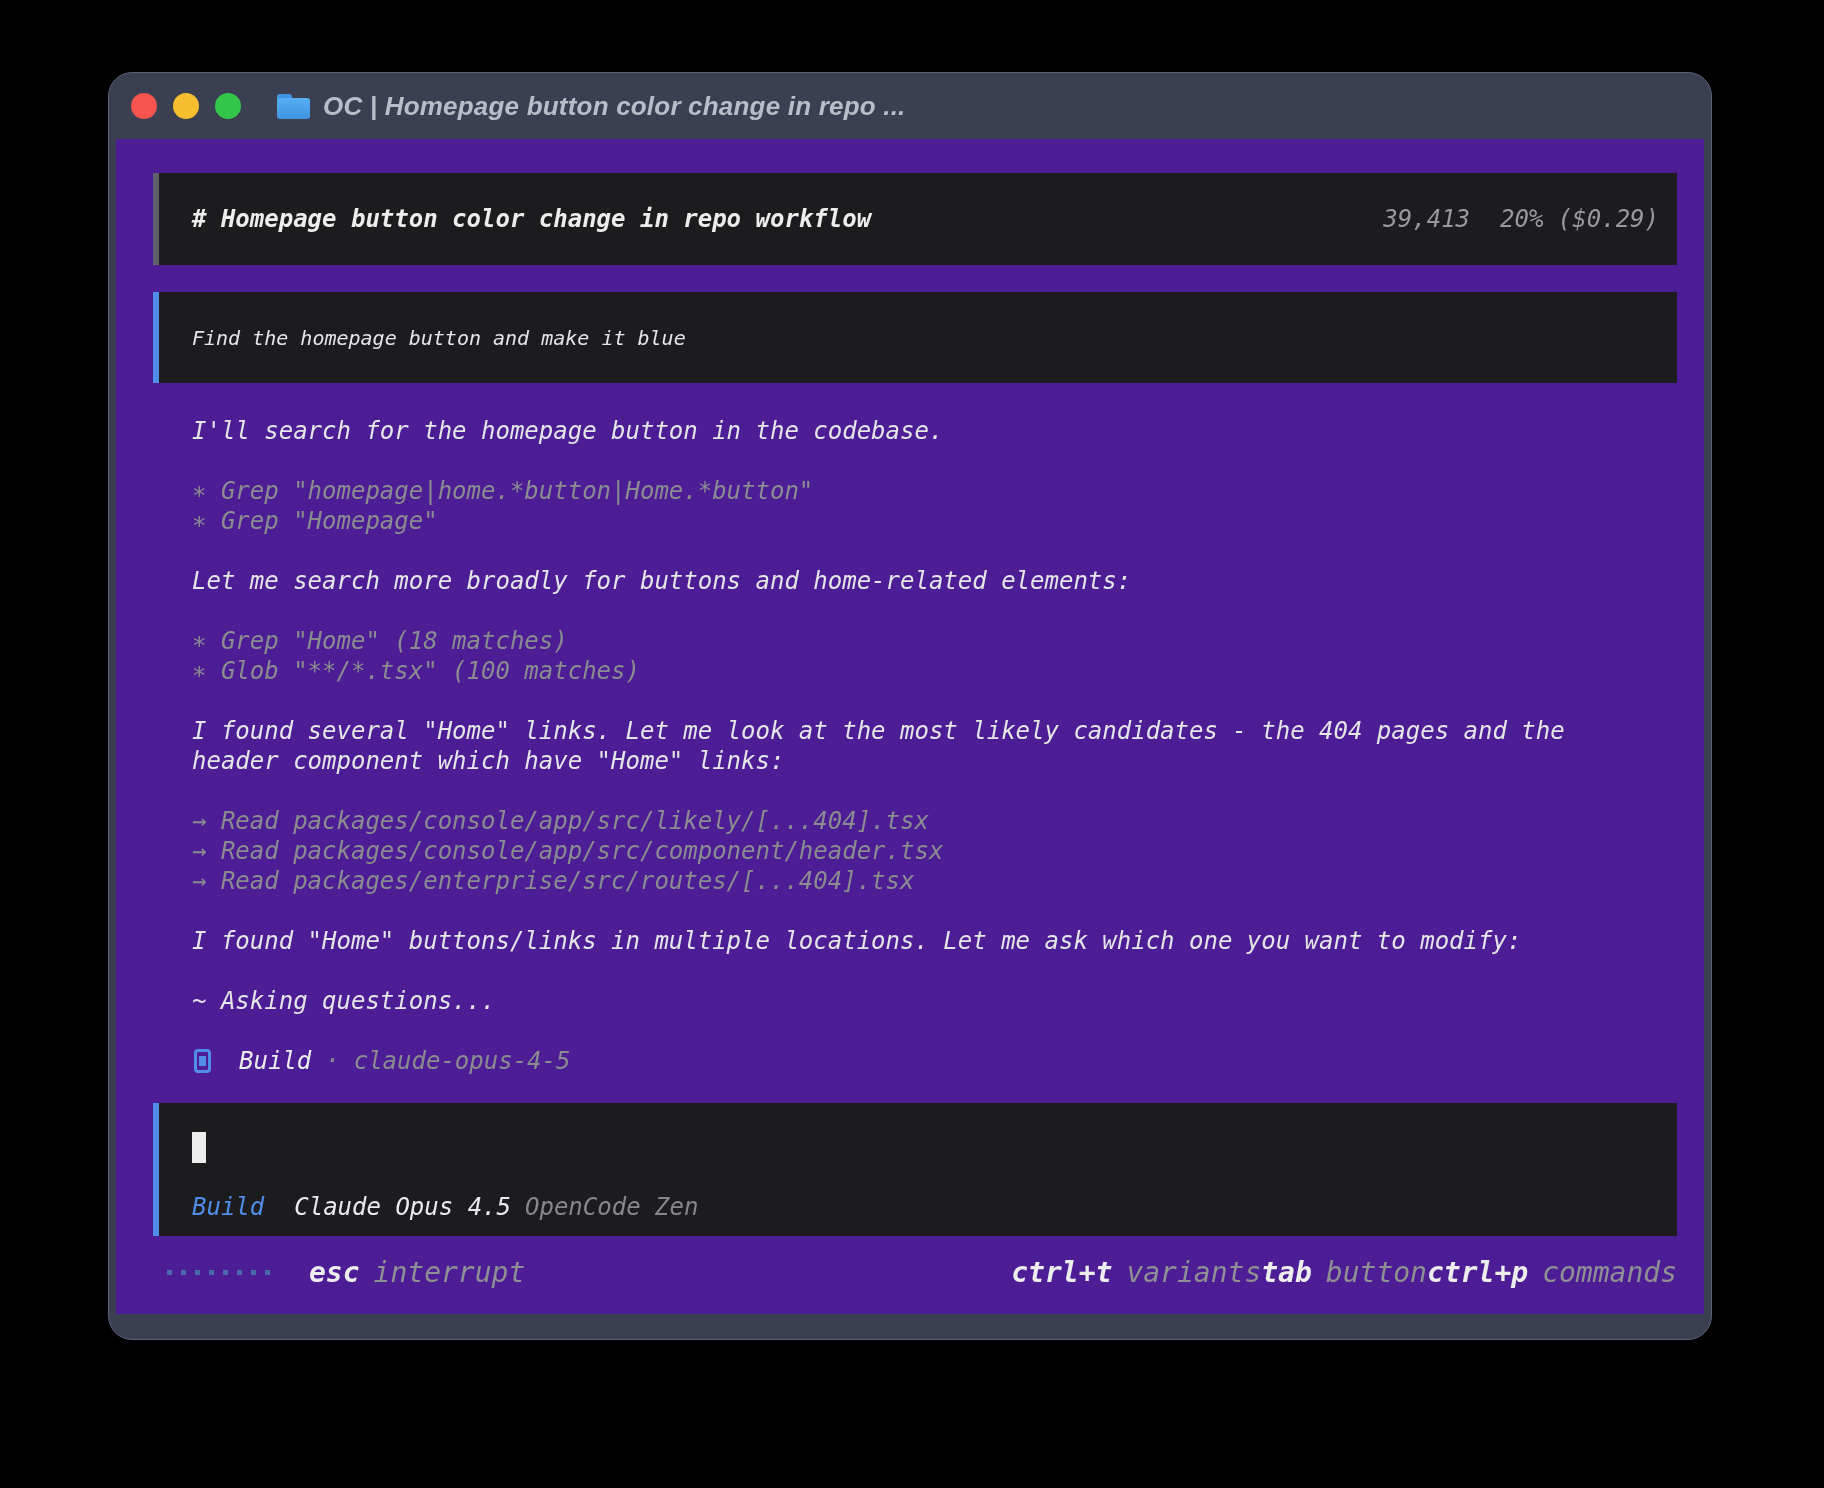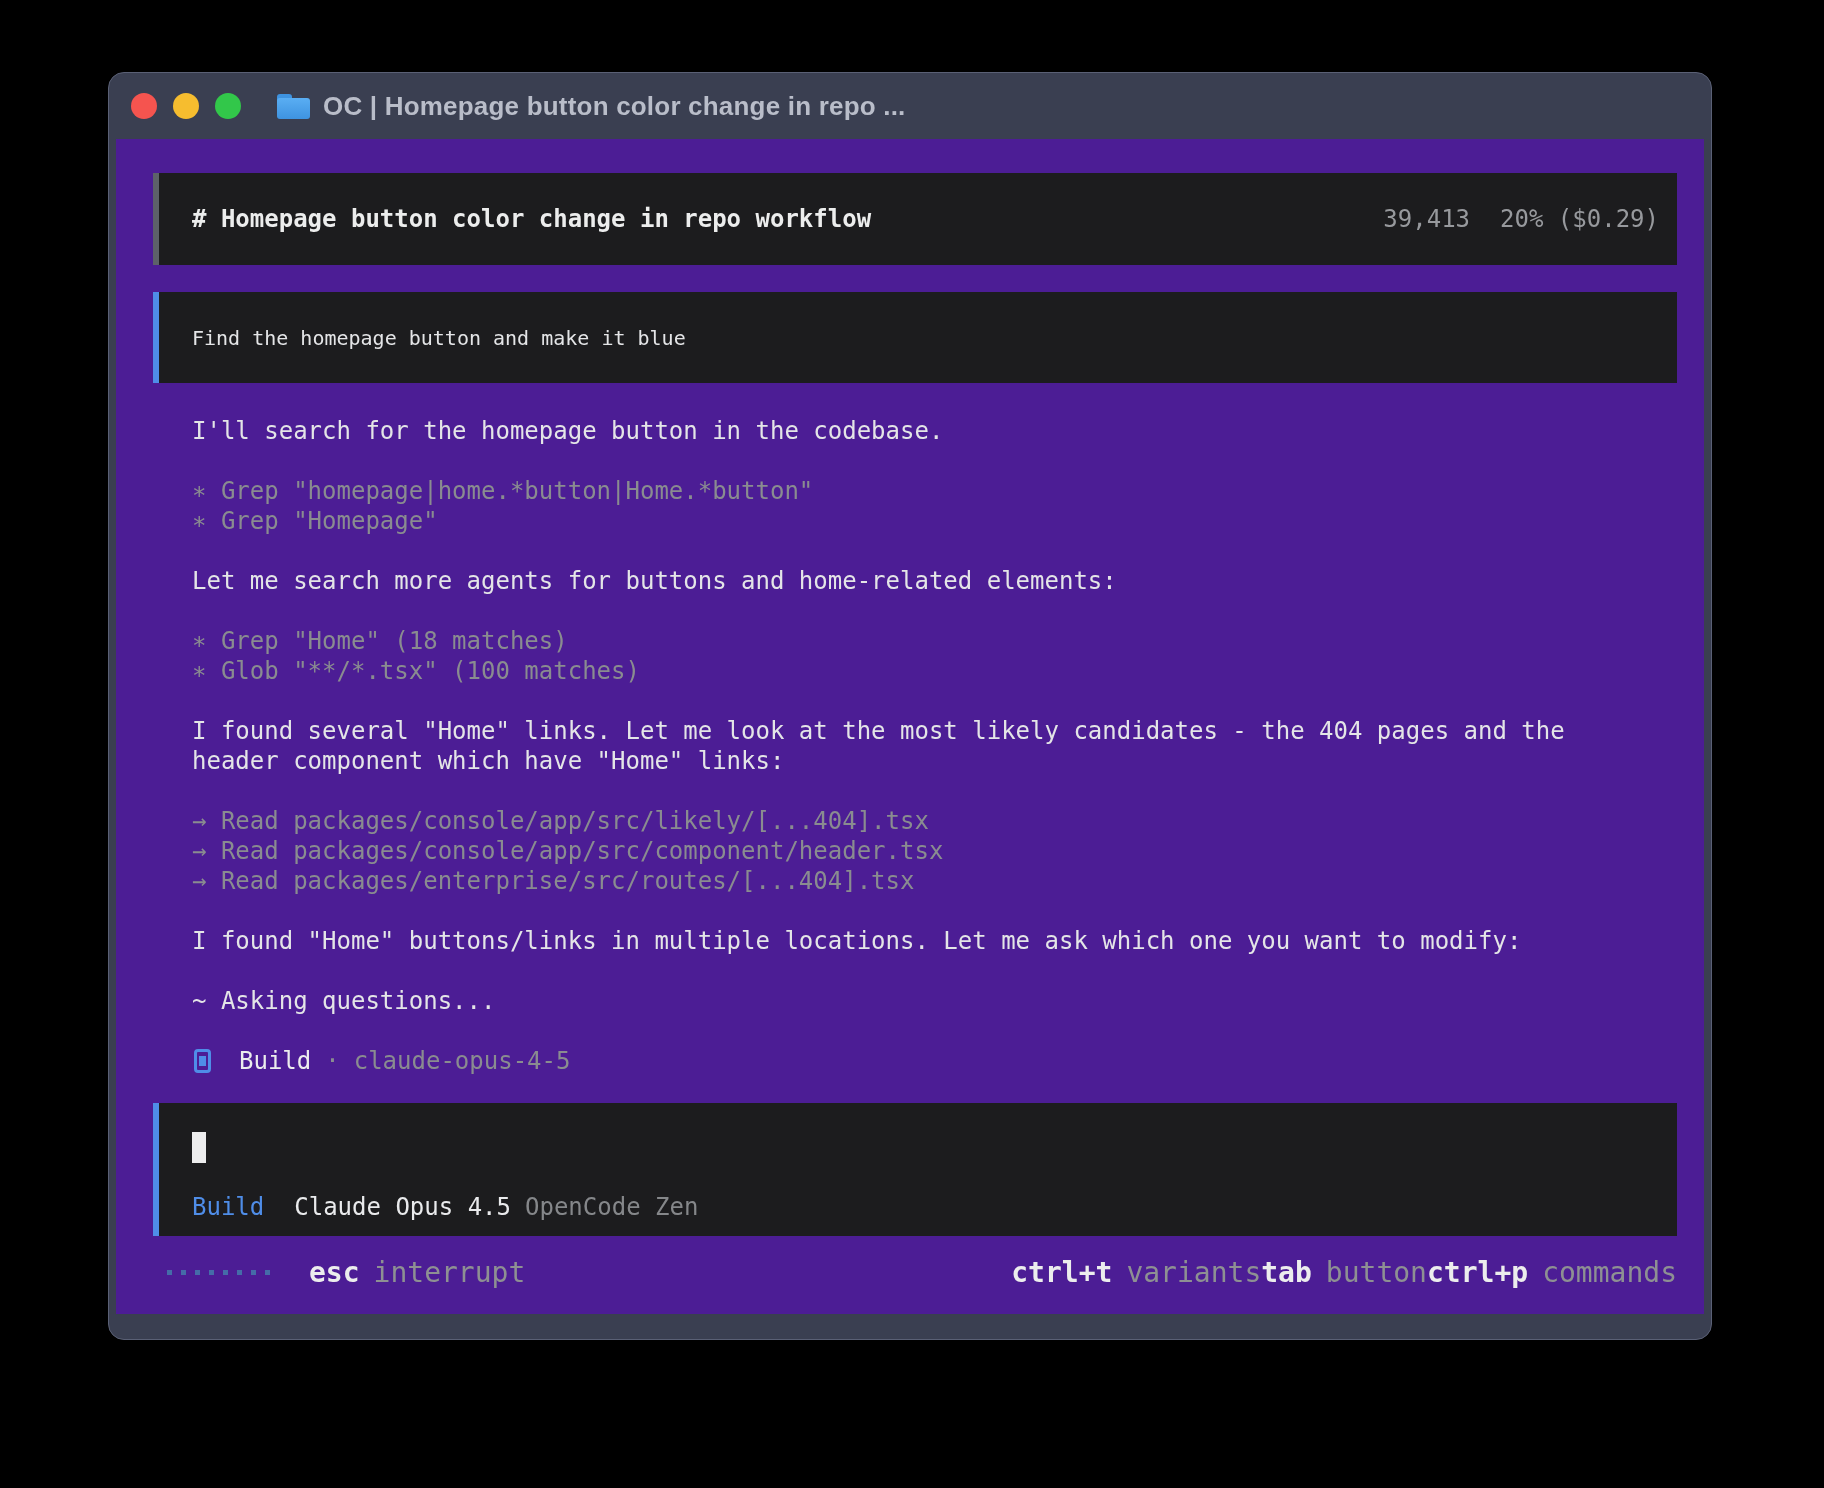--- a/index.html
+++ b/index.html
@@ -1,22 +1,22 @@
 <!DOCTYPE html>
 <html style="--accent: #4f8de8; --spinner: #456ca8; --light-close: #f5544f; --light-min: #f6bd2f; --light-zoom: #32c74a; --folder: #5aaef3; --folder-dark: #3e93e0;"><head>
 <meta charset="utf-8">
 <style>
   * { margin:0; padding:0; box-sizing:border-box; }
   html,body { width:1824px; height:1488px; background:#000; overflow:hidden;
               font-family:"DejaVu Sans Mono", monospace; }
 
   .window {
     position:absolute; left:108px; top:72px; width:1604px; height:1268px;
-    background:#3a3f51; border:1px solid #5a6075; border-radius:16px;
-    display:flex; flex-direction:column; overflow:hidden;
+    background:#3a3f51; border:1px solid #5a6075; border-radius:24px;
+    display:flex; flex-direction:column; overflow:hidden;font-style:italic;
   }
 
   
   .titlebar { height:66px; flex:0 0 66px; display:flex; align-items:center; padding-left:22px; }
   .lights { display:flex; gap:16px; }
   .light { width:26px; height:26px; border-radius:50%; }
   .light.close   { background:var(--light-close); }
   .light.minimize{ background:var(--light-min); }
   .light.zoom    { background:var(--light-zoom); }
   .folder { position:relative; width:33px; height:25px; margin-left:36px; }
@@ -106,21 +106,21 @@
     <div class="box user-box">
       <div class="user-text">Find the homepage button and make it blue</div>
     </div>
 
     <div class="transcript">
         <div class="line normal">I'll search for the homepage button in the codebase.</div>
         <div class="line blank"></div>
         <div class="line dim">∗ Grep "homepage|home.*button|Home.*button"</div>
         <div class="line dim">∗ Grep "Homepage"</div>
         <div class="line blank"></div>
-        <div class="line normal">Let me search more agents for buttons and home-related elements:</div>
+        <div class="line normal">Let me search more broadly for buttons and home-related elements:</div>
         <div class="line blank"></div>
         <div class="line dim">∗ Grep "Home" (18 matches)</div>
         <div class="line dim">∗ Glob "**/*.tsx" (100 matches)</div>
         <div class="line blank"></div>
         <div class="line normal">I found several "Home" links. Let me look at the most likely candidates - the 404 pages and the</div>
         <div class="line normal">header component which have "Home" links:</div>
         <div class="line blank"></div>
         <div class="line dim">→ Read packages/console/app/src/likely/[...404].tsx</div>
         <div class="line dim">→ Read packages/console/app/src/component/header.tsx</div>
         <div class="line dim">→ Read packages/enterprise/src/routes/[...404].tsx</div>

